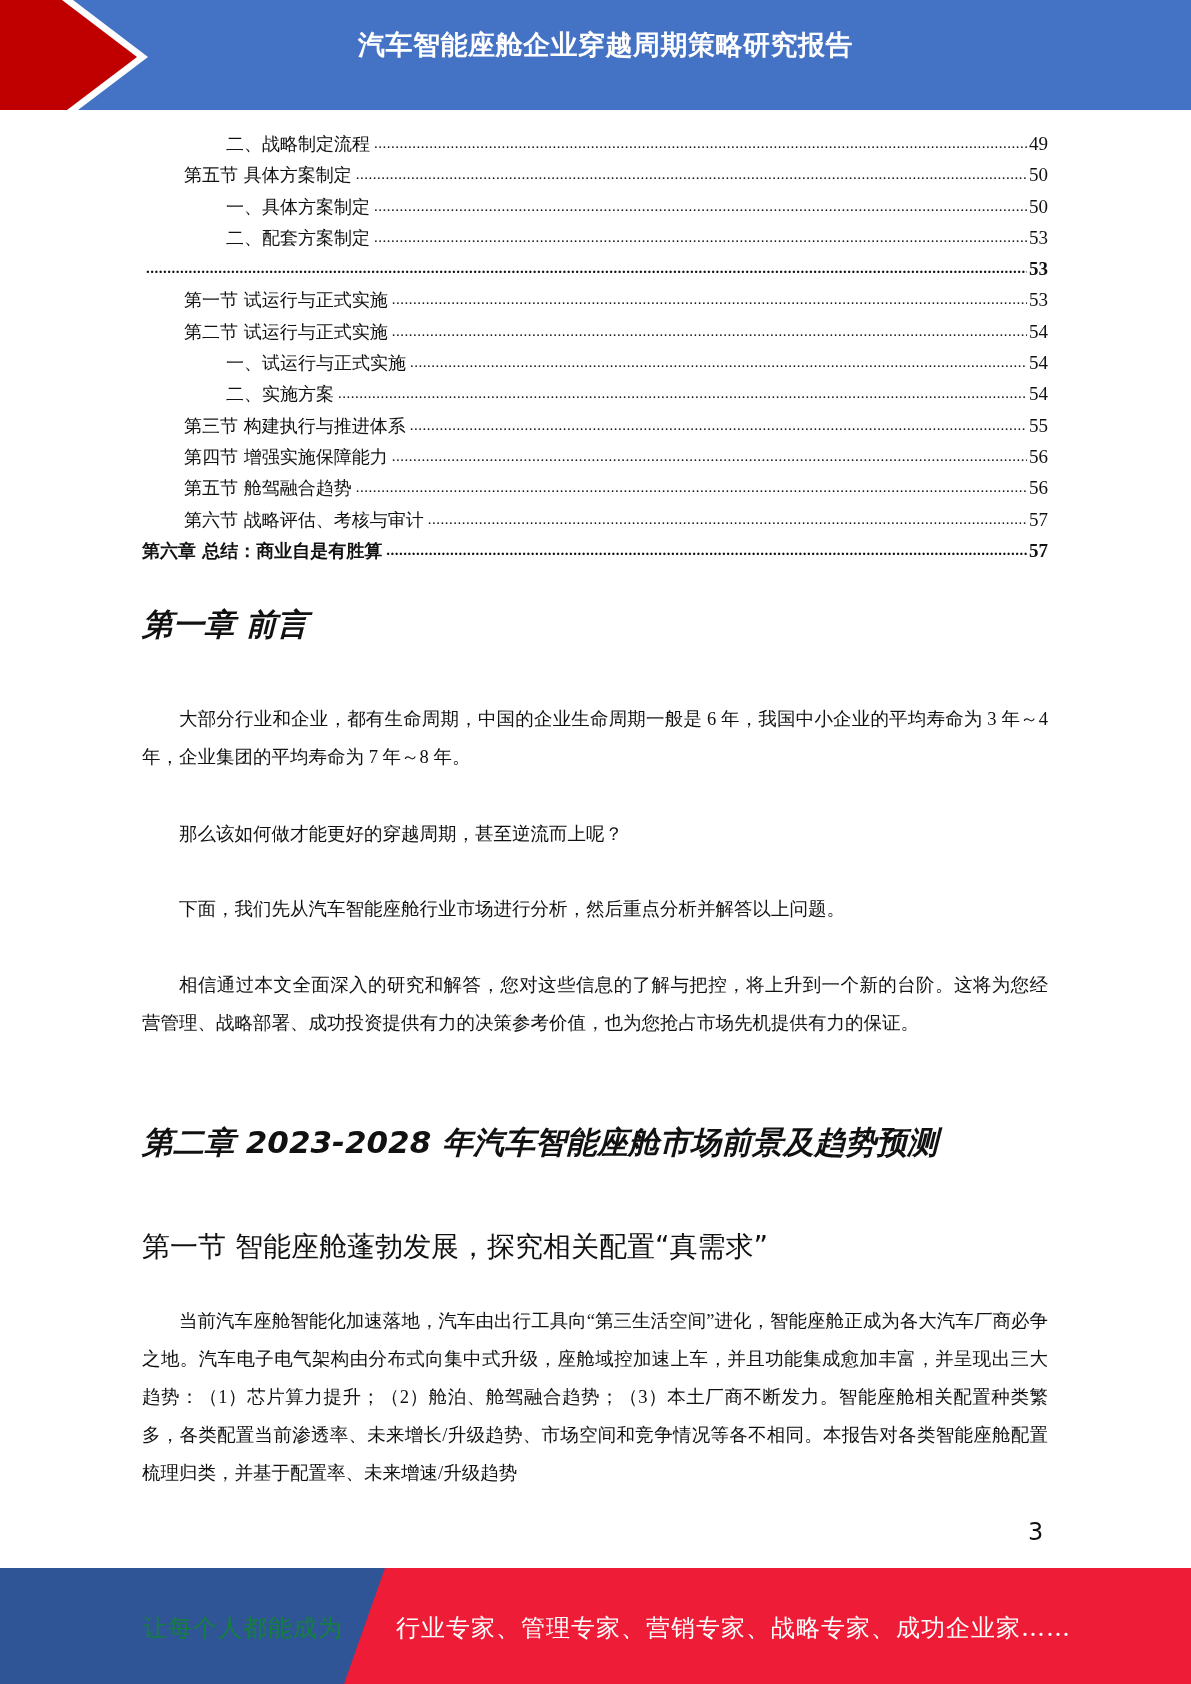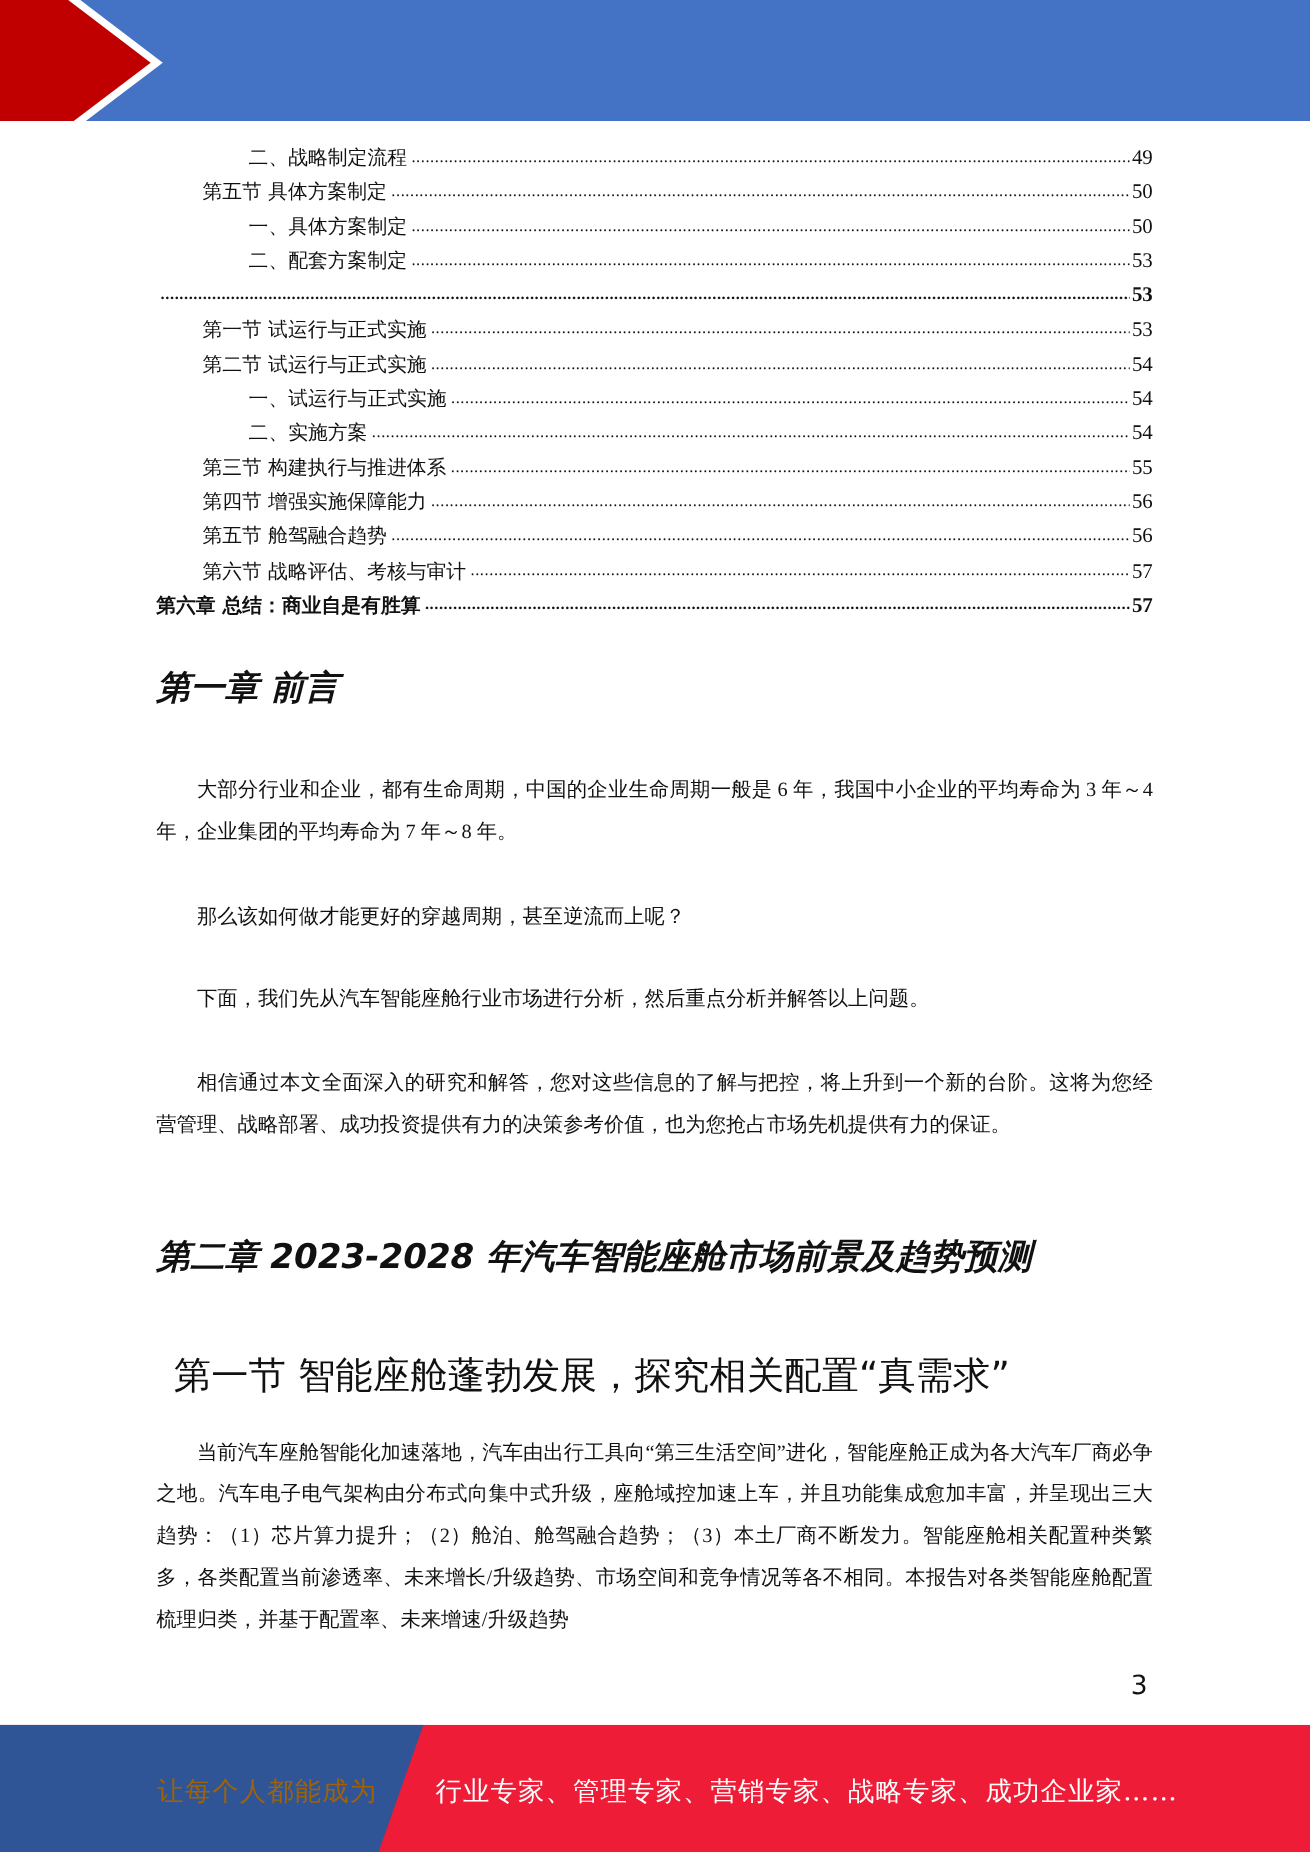--- a/index.html
+++ b/index.html
@@ -40,53 +40,54 @@
   .toc-page { flex: 0 0 auto; font-family: "Liberation Serif", serif; font-size: 19px; }
   
   .h1 {
     position: absolute; left: 142px;
     font-family: "DejaVu Sans", "Liberation Sans", sans-serif;
     font-weight: bold; font-size: 31px; color: #111; font-style: italic;
   }
   .h2 {
     position: absolute; left: 142px;
     font-family: "DejaVu Sans", "Liberation Sans", sans-serif;
-    font-size: 34px; color: #111; margin-left: 16px;
+    font-size: 28px; color: #111;
   }
   
   .para {
     position: absolute; left: 142px; width: 906px;
     font-size: 18.5px; line-height: 38px; text-indent: 2em;
     text-align: justify; margin: 0; font-family: Liberation Serif, serif;
   }
   .page-num {
     position: absolute; left: 1028px; top: 1518px;
     font-family: "DejaVu Sans", "Liberation Sans", sans-serif;
     font-size: 24px; color: #111;
   }
   
   .footer { position: absolute; left: 0; top: 1568px; width: 1191px; height: 116px; }
   .footer svg { position: absolute; left: 0; top: 0; }
   .footer-left {
-    position: absolute; left: 143px; top: 44px; color: #a16207;
+    position: absolute; left: 143px; top: 44px; color: #15803d;
     font-size: 24px; letter-spacing: 1px;
   }
   .footer-right {
     position: absolute; left: 396px; top: 44px; color: #ffffff;
     font-size: 24px; letter-spacing: 1px;
   }
 </style>
 </head>
 <body>
 
 <div class="header">
   <svg class="chevron" width="160" height="110" viewBox="0 0 160 110">
     <polygon points="0,0 73,0 148,57 78,110 0,110" fill="#ffffff"></polygon>
     <polygon points="0,0 62,0 137,57 67,110 0,110" fill="#c00000"></polygon>
   </svg>
+  <div class="header-title">汽车智能座舱企业穿越周期策略研究报告</div>
 </div>
 
 <div class="toc" id="toc">
     <div class="toc-row lvl2">
       <span class="toc-label">二、战略制定流程</span>
       <span class="toc-dots"></span>
       <span class="toc-page">49</span>
     </div>
     <div class="toc-row lvl1">
       <span class="toc-label">第五节  具体方案制定</span>

